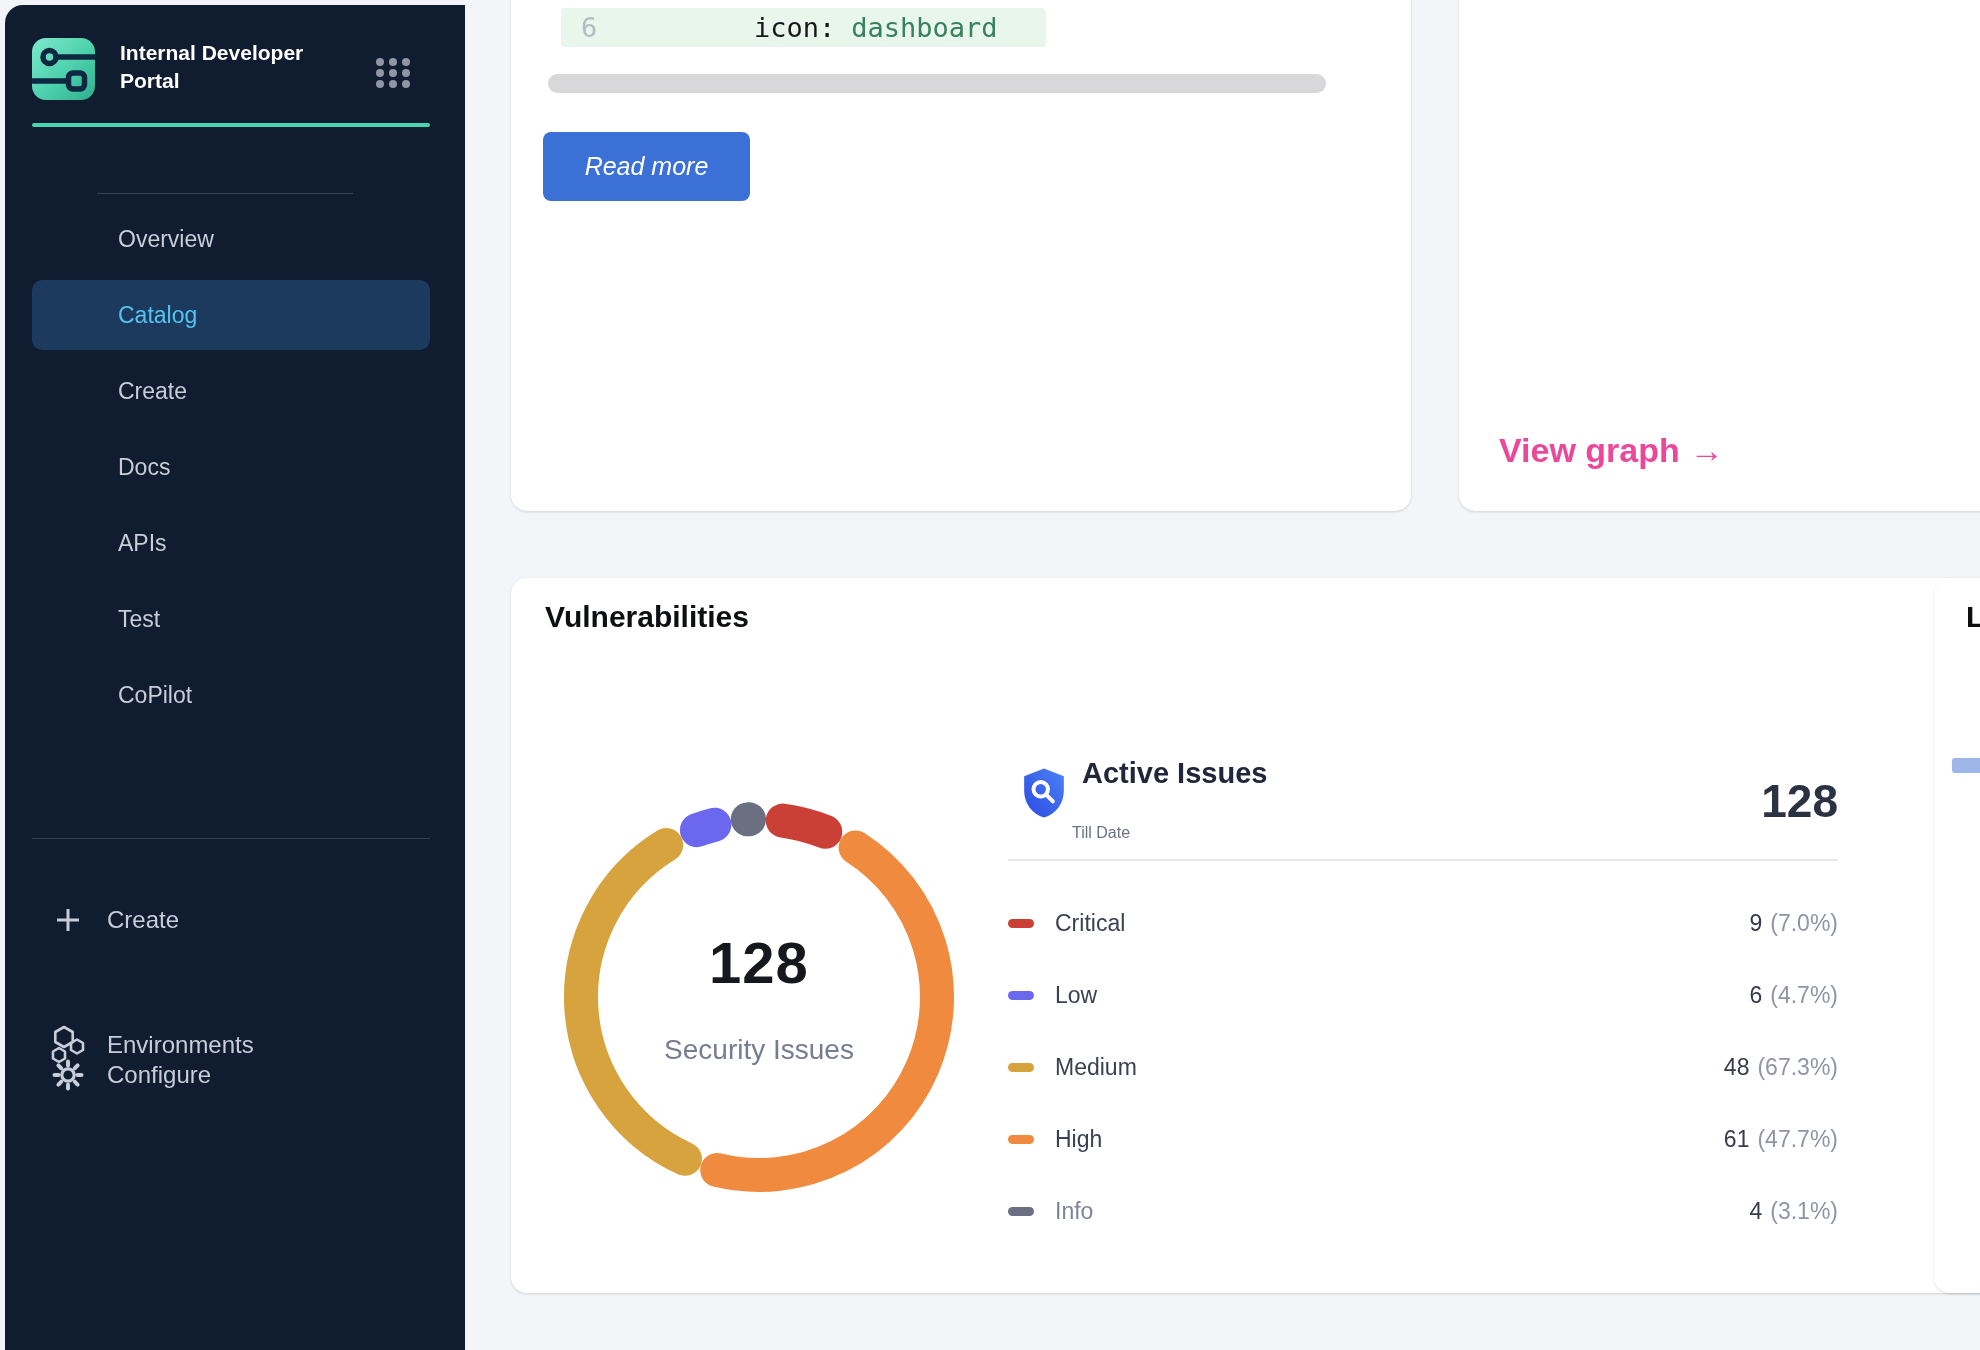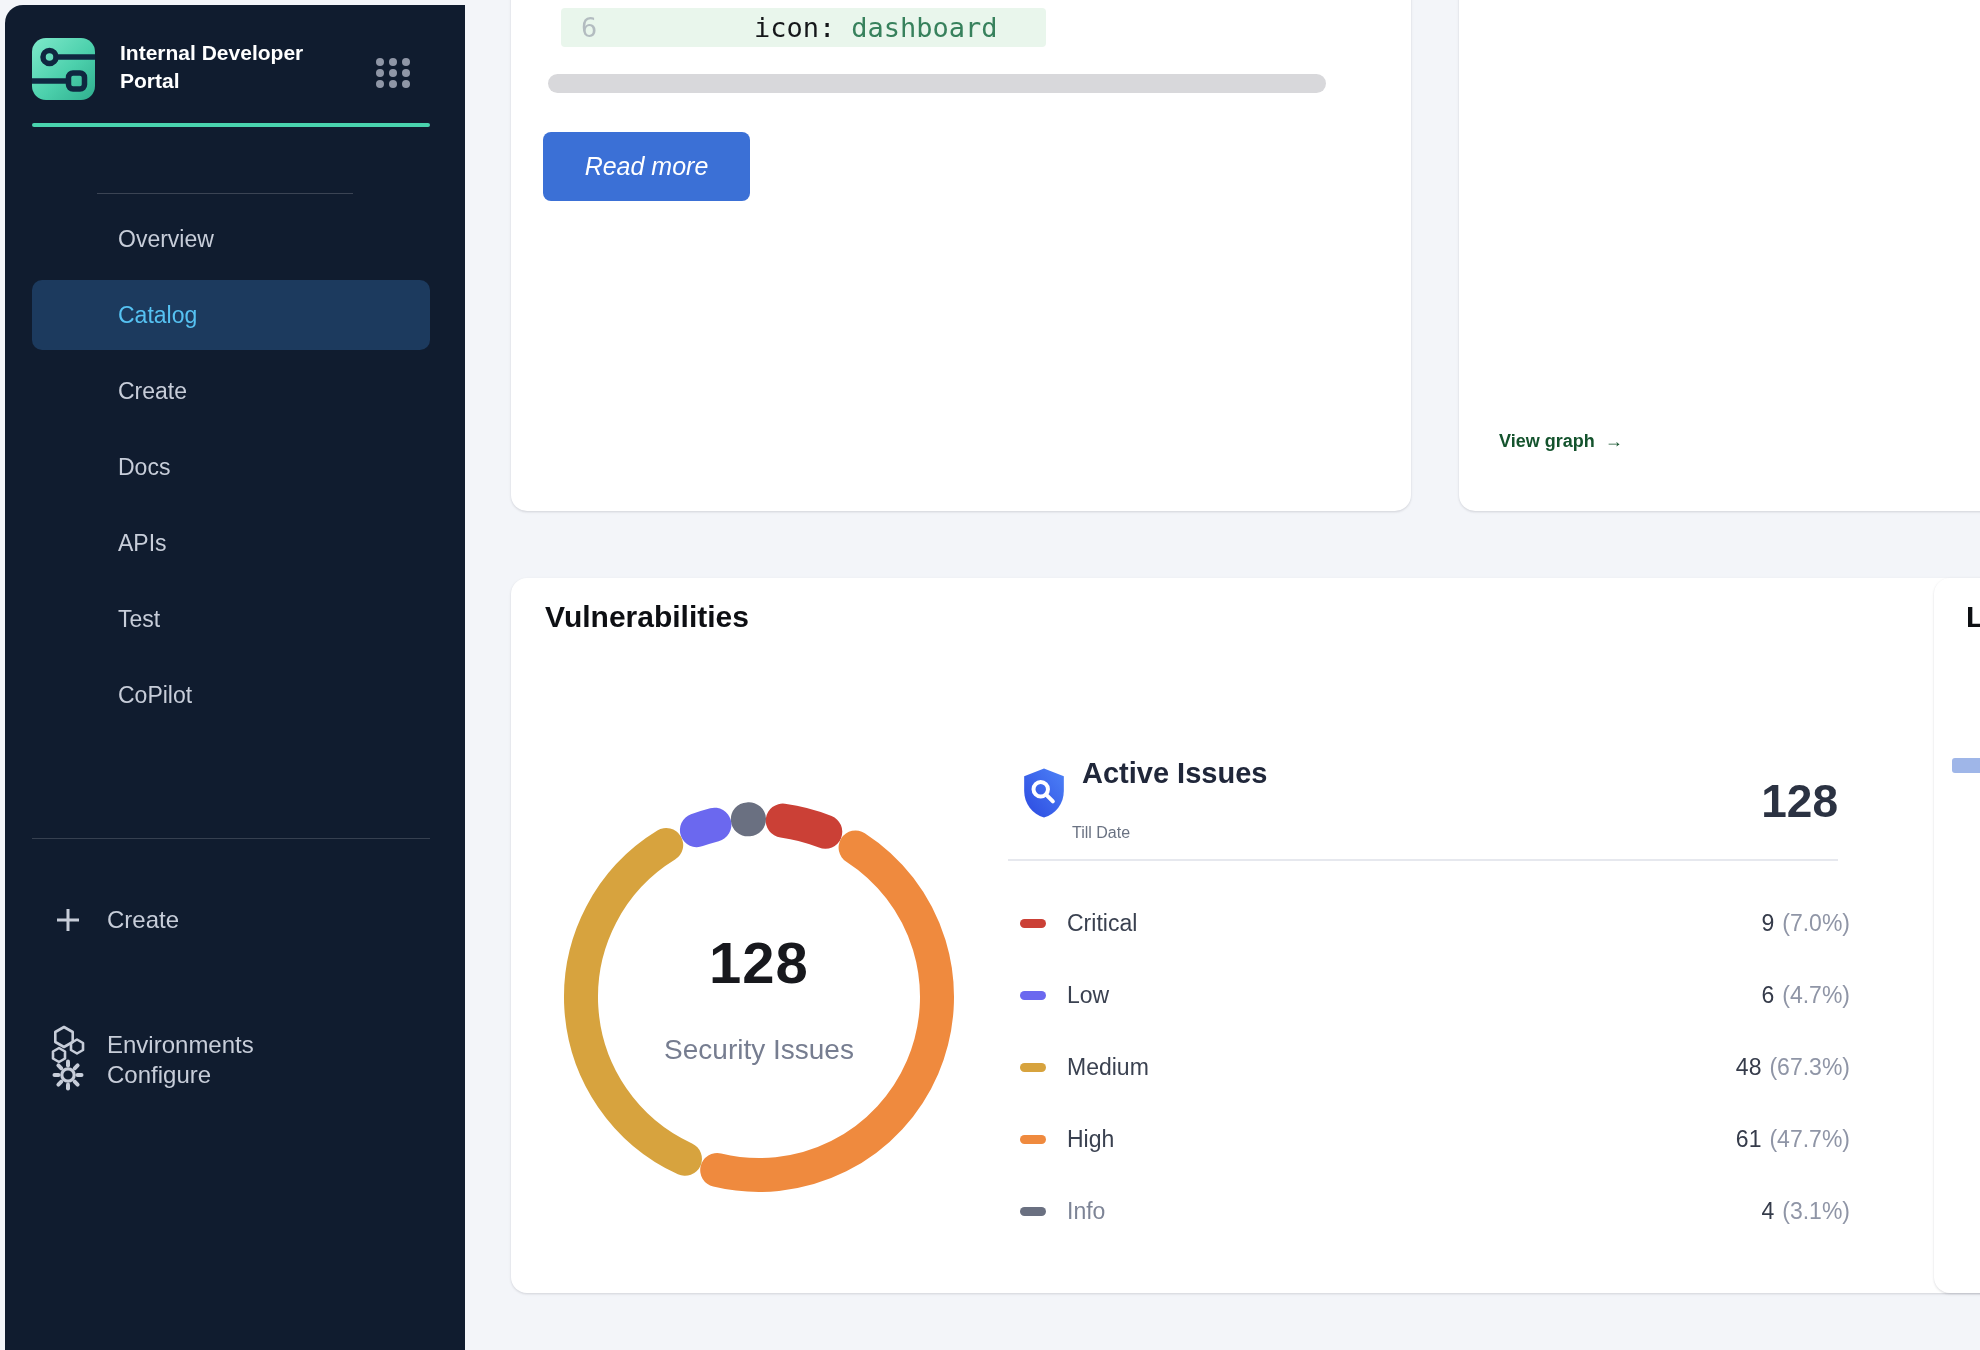--- a/index.html
+++ b/index.html
@@ -36,37 +36,37 @@
   .code-row{position:absolute;left:50px;top:42px;width:485px;height:39px;background:#e9f6ec;border-radius:4px;
     display:flex;align-items:center;font-family:"DejaVu Sans Mono",monospace;font-size:27px;}
   .code-row .ln{padding-left:20px;width:66px;color:#b3bcc0;}
   .code-row .code{margin-left:127px;color:#15171a;text-align:right;}
   .code-row .val{color:#37815c;margin-left:16px;}
   .hbar{position:absolute;left:37px;top:108px;width:778px;height:19px;background:#d8d8db;border-radius:10px;}
   .read-more{position:absolute;left:32px;top:166px;width:207px;height:69px;background:#3b70d6;border:none;
     border-radius:8px;color:#ffffff;font-size:25px;font-weight:500;font-family:"Liberation Sans",sans-serif;cursor:pointer;font-style:italic;}
 
   
-  .view-graph{position:absolute;left:40px;top:465px;font-size:18px;font-weight:700;color:#14532d;cursor:pointer;}
+  .view-graph{position:absolute;left:40px;top:465px;font-size:34px;font-weight:700;color:#ec4899;cursor:pointer;}
   .view-graph .arr{margin-left:10px;}
 
   
   .vuln-title{position:absolute;left:34px;top:22px;font-size:30px;font-weight:700;color:#0d0f13;}
   #donut-wrap{position:absolute;left:38px;top:209px;width:420px;height:420px;}
   .donut-center{position:absolute;left:38px;top:209px;width:420px;height:420px;
     display:flex;flex-direction:column;align-items:center;justify-content:center;text-align:center;}
   .donut-value{font-size:58px;font-weight:700;color:#17181d;letter-spacing:1px;}
   .donut-label{margin-top:38px;font-size:28px;color:#767d90;}
   .panel{position:absolute;left:497px;top:0;width:830px;}
   .shield{position:absolute;left:8px;top:186px;}
   .panel-title{position:absolute;left:74px;top:179px;font-size:29px;font-weight:700;color:#20273a;}
   .panel-sub{position:absolute;left:64px;top:246px;font-size:16px;color:#6a7282;}
   .panel-total{position:absolute;right:0px;top:196px;font-size:46px;font-weight:700;color:#2b3242;}
   .panel-rule{position:absolute;left:0;top:281px;width:830px;height:2px;background:#e6e8ee;}
-  .legend{position:absolute;left:12px;top:309px;width:830px;}
+  .legend{position:absolute;left:0;top:309px;width:830px;}
   .legend-row{height:72px;display:flex;align-items:center;justify-content:space-between;}
   .legend-left{display:flex;align-items:center;}
   .legend-pill{width:26px;height:9px;border-radius:5px;}
   .legend-label{margin-left:21px;font-size:23px;color:#3a4150;}
   .legend-row.muted .legend-label{color:#7d8496;}
   .legend-val{font-size:23px;color:#353b4a;font-weight:500;}
   .legend-pct{font-size:23px;color:#8f95a6;font-weight:400;margin-left:8px;}
 
   
   .partial-title{position:absolute;left:32px;top:22px;font-size:30px;font-weight:700;color:#0d0f13;}

